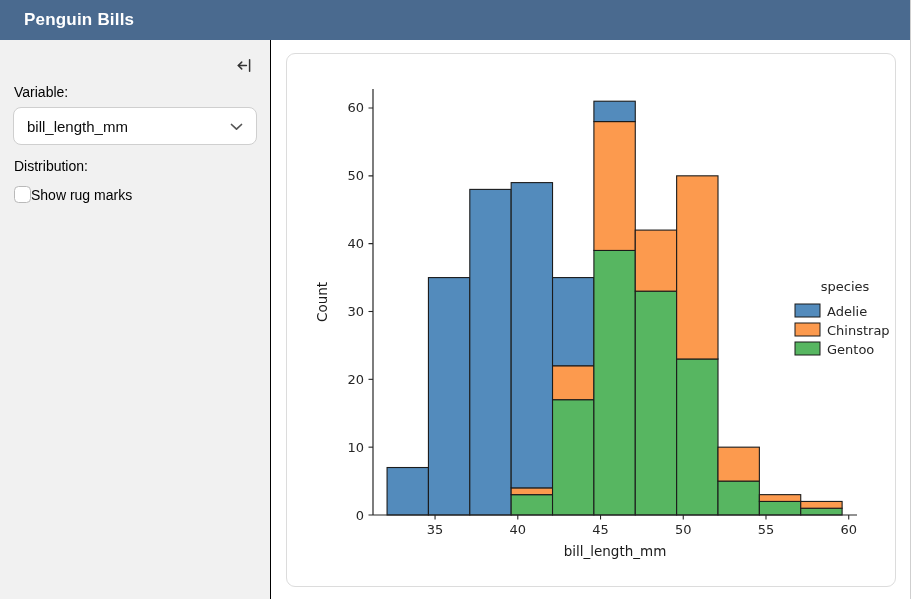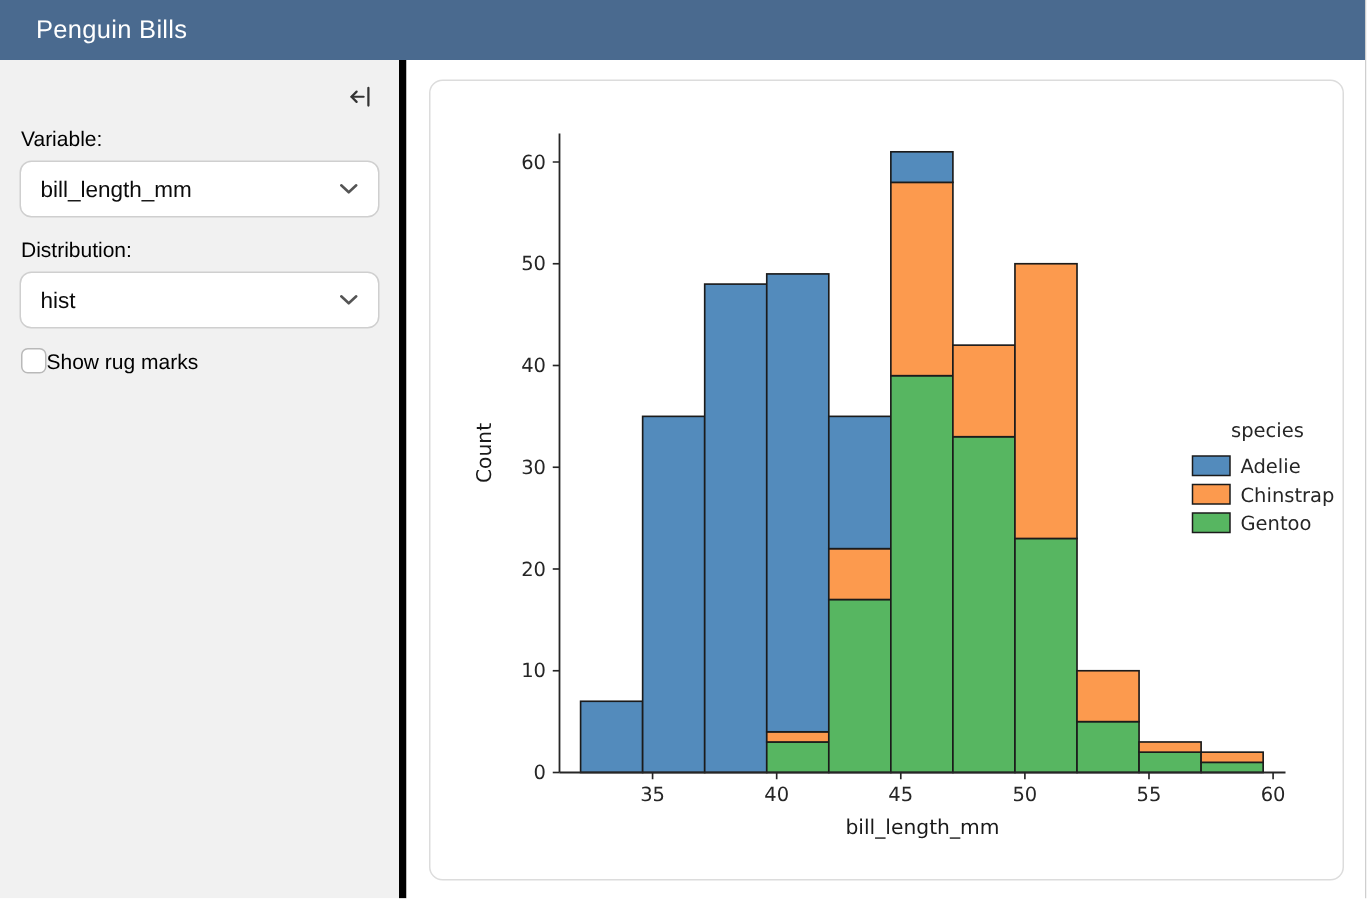--- a/index.html
+++ b/index.html
@@ -1,24 +1,24 @@
 <!DOCTYPE html>
 <html><head>
 <meta charset="utf-8">
 <style>
   * { box-sizing: border-box; margin: 0; padding: 0; }
   html,body { width: 911px; height: 599px; font-family: "Liberation Sans", sans-serif; background:#fff; }
   .app { width: 911px; height: 599px; display: flex; flex-direction: column; overflow: hidden; border-right:1px solid #cfcfcf; }
 
   .header { height: 40px; flex: 0 0 40px; background:#4A6A8F; display:flex; align-items:center; padding-left:24px; }
-  .header .title { color:#fff; font-size:17px; font-weight:400; letter-spacing:.2px; }
+  .header .title { color:#fff; font-size:17px; font-weight:700; letter-spacing:.2px; }
 
   .body-row { flex:1; display:flex; min-height:0; }
 
-  .sidebar { width:271px; flex:0 0 271px; background:#F1F1F1; border-right:5px solid #000000; padding:14px 13px; }
+  .sidebar { width:271px; flex:0 0 271px; background:#F1F1F1; border-right:1px solid #000000; padding:14px 13px; }
   .collapse-row { display:flex; justify-content:flex-end; margin:2px 2px 6px 0; }
   .collapse-btn { width:22px; height:22px; display:flex; align-items:center; justify-content:center; cursor:pointer; border-radius:4px; }
   .field-label { font-size:14px; color:#000; margin:6px 1px 7px; }
   .select { height:38px; background:#fff; border:1px solid #cfcfcf; border-radius:8px; display:flex; align-items:center; justify-content:space-between; padding:0 13px; margin-bottom:13px; cursor:pointer; }
   .select .value { font-size:15px; color:#0b0b0b; }
   .checkbox-row { display:flex; align-items:center; gap:0; margin-top:12px; padding-left:1px; }
   .checkbox-row input { appearance:none; -webkit-appearance:none; width:17px; height:17px; border:1px solid #b9b9b9; border-radius:4.5px; background:#fff; flex:0 0 17px; cursor:pointer; }
   .checkbox-row label { font-size:14px; color:#000; cursor:pointer; }
 
   .main { flex:1; background:#fff; min-width:0; }
@@ -55,28 +55,20 @@
       <div class="select">
         <span class="value">bill_length_mm</span>
         <span>
           <svg width="13" height="8" viewBox="0 0 13 8" fill="none" stroke="#555" stroke-width="1.7" stroke-linecap="round" stroke-linejoin="round">
             <polyline points="1.5,1.5 6.5,6.2 11.5,1.5"></polyline>
           </svg>
         </span>
       </div>
 
       <div class="field-label">Distribution:</div>
-      <div class="select">
-        <span class="value">hist</span>
-        <span>
-          <svg width="13" height="8" viewBox="0 0 13 8" fill="none" stroke="#555" stroke-width="1.7" stroke-linecap="round" stroke-linejoin="round">
-            <polyline points="1.5,1.5 6.5,6.2 11.5,1.5"></polyline>
-          </svg>
-        </span>
-      </div>
 
       <div class="checkbox-row">
         <input type="checkbox" id="rug" style="">
         <label for="rug">Show rug marks</label>
       </div>
     </div>
 
     <div class="main">
       <div class="card">
         <svg id="chart-svg" width="608" height="532" viewBox="0 0 608 532">

